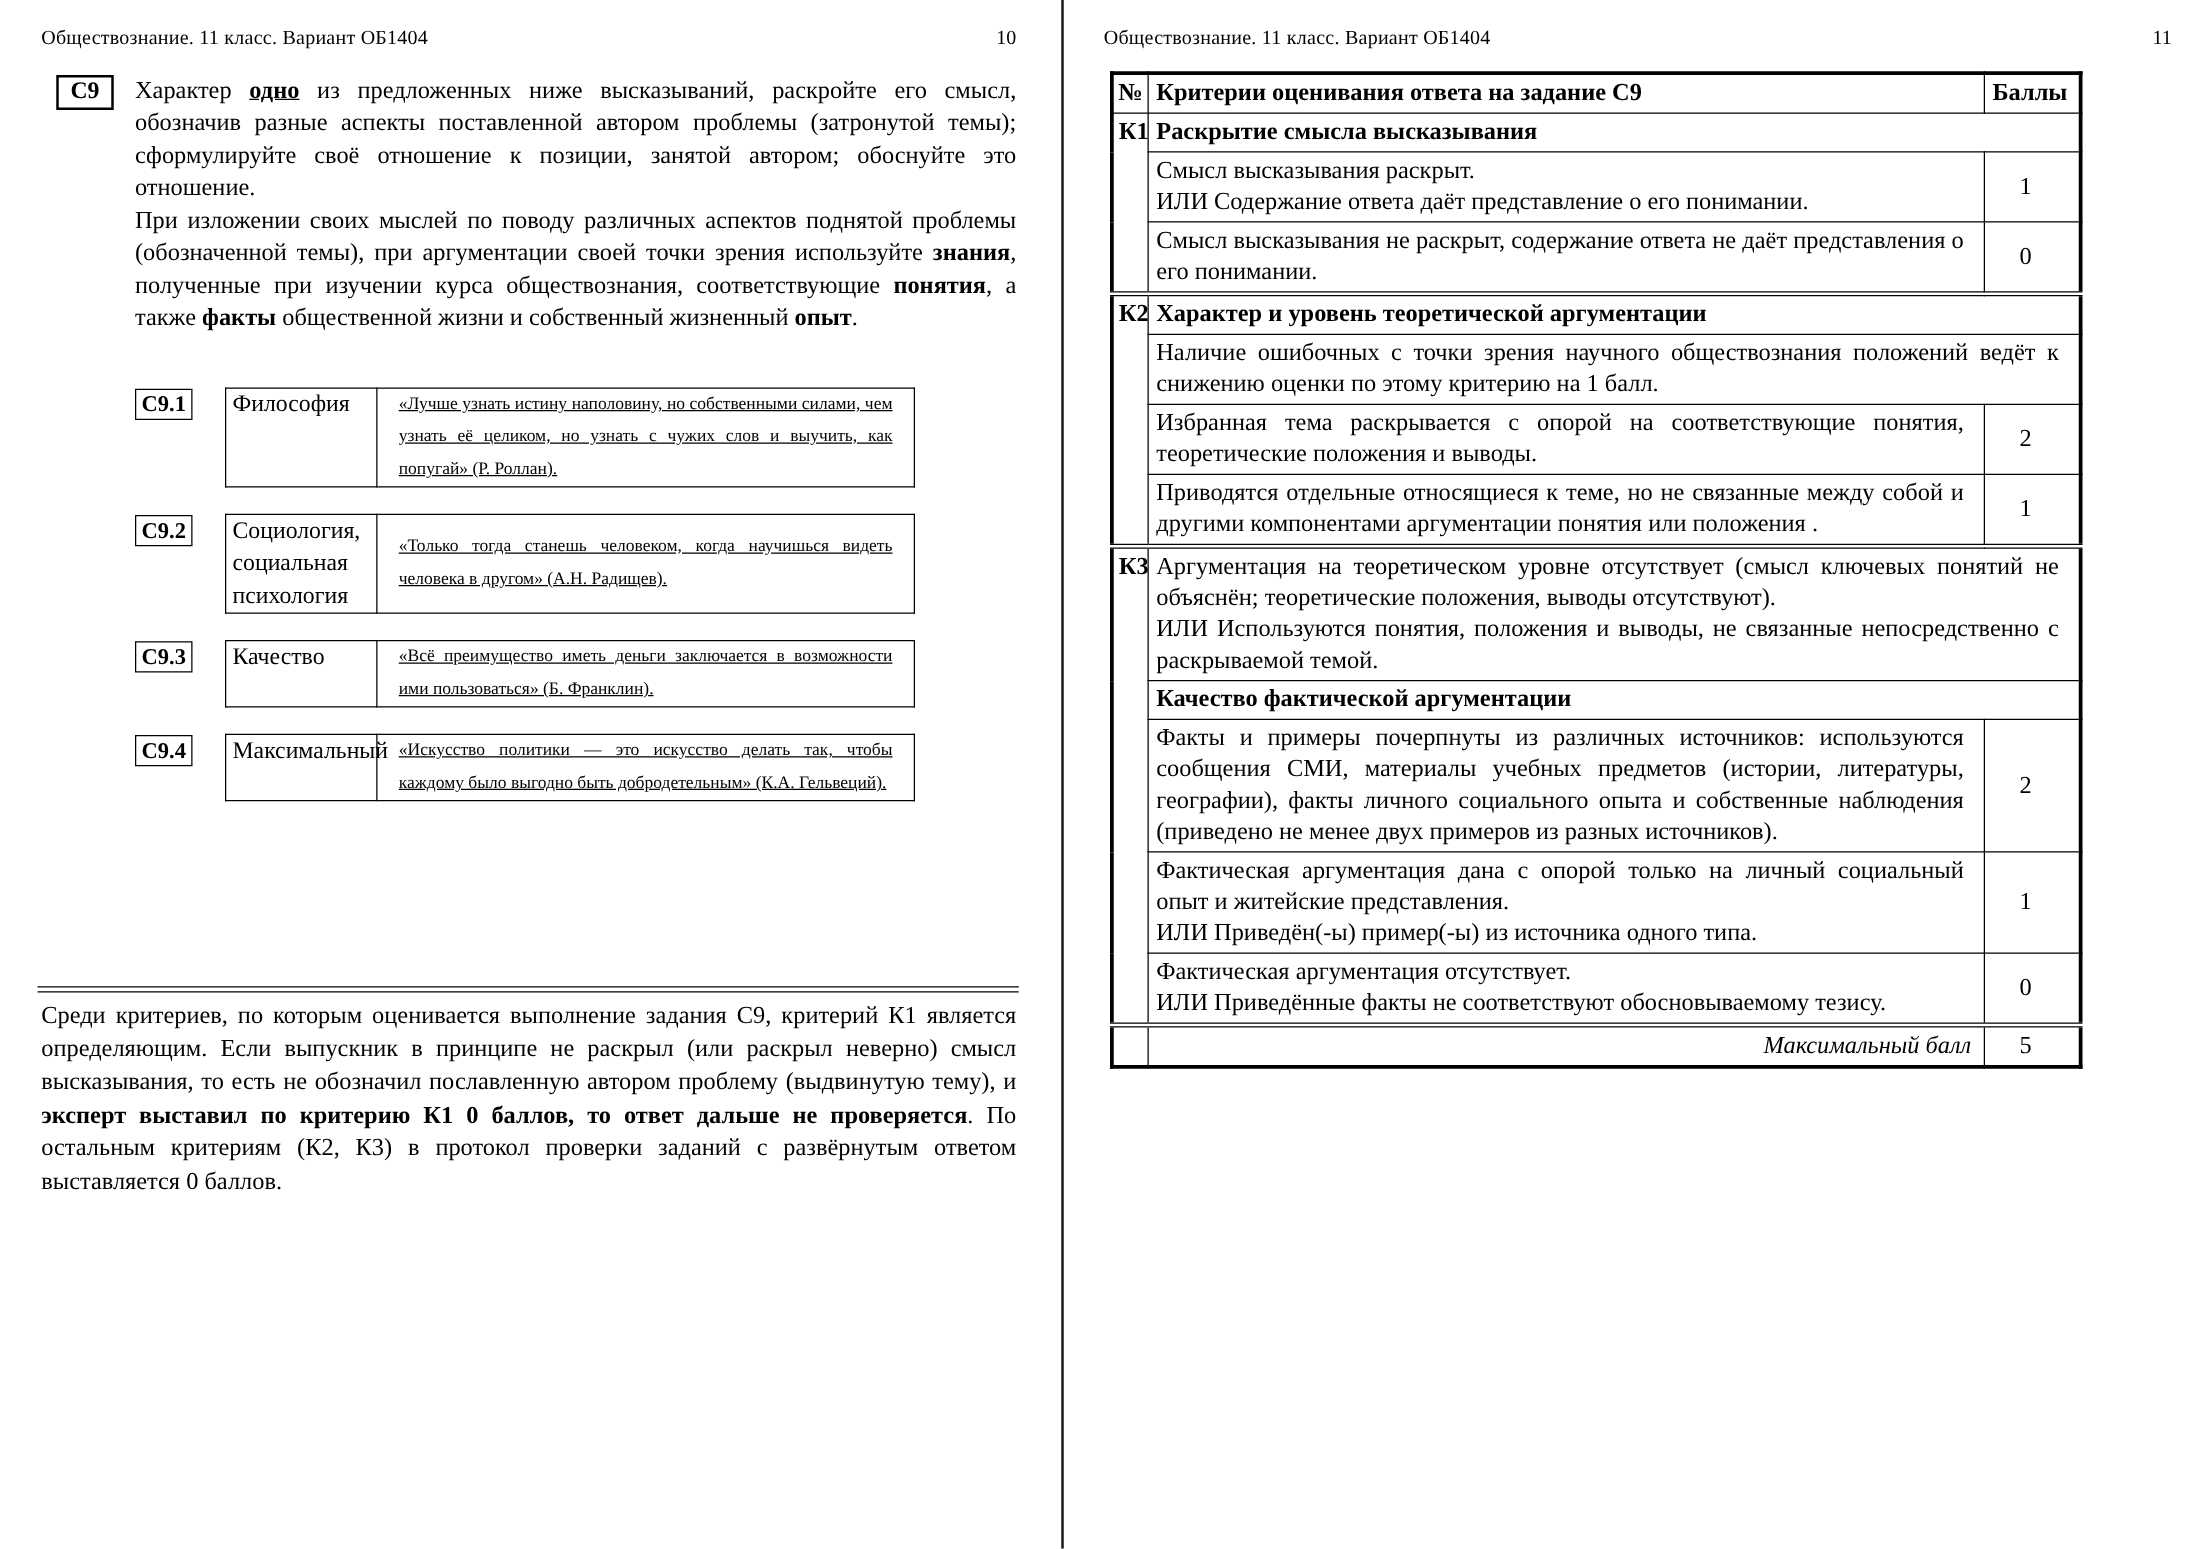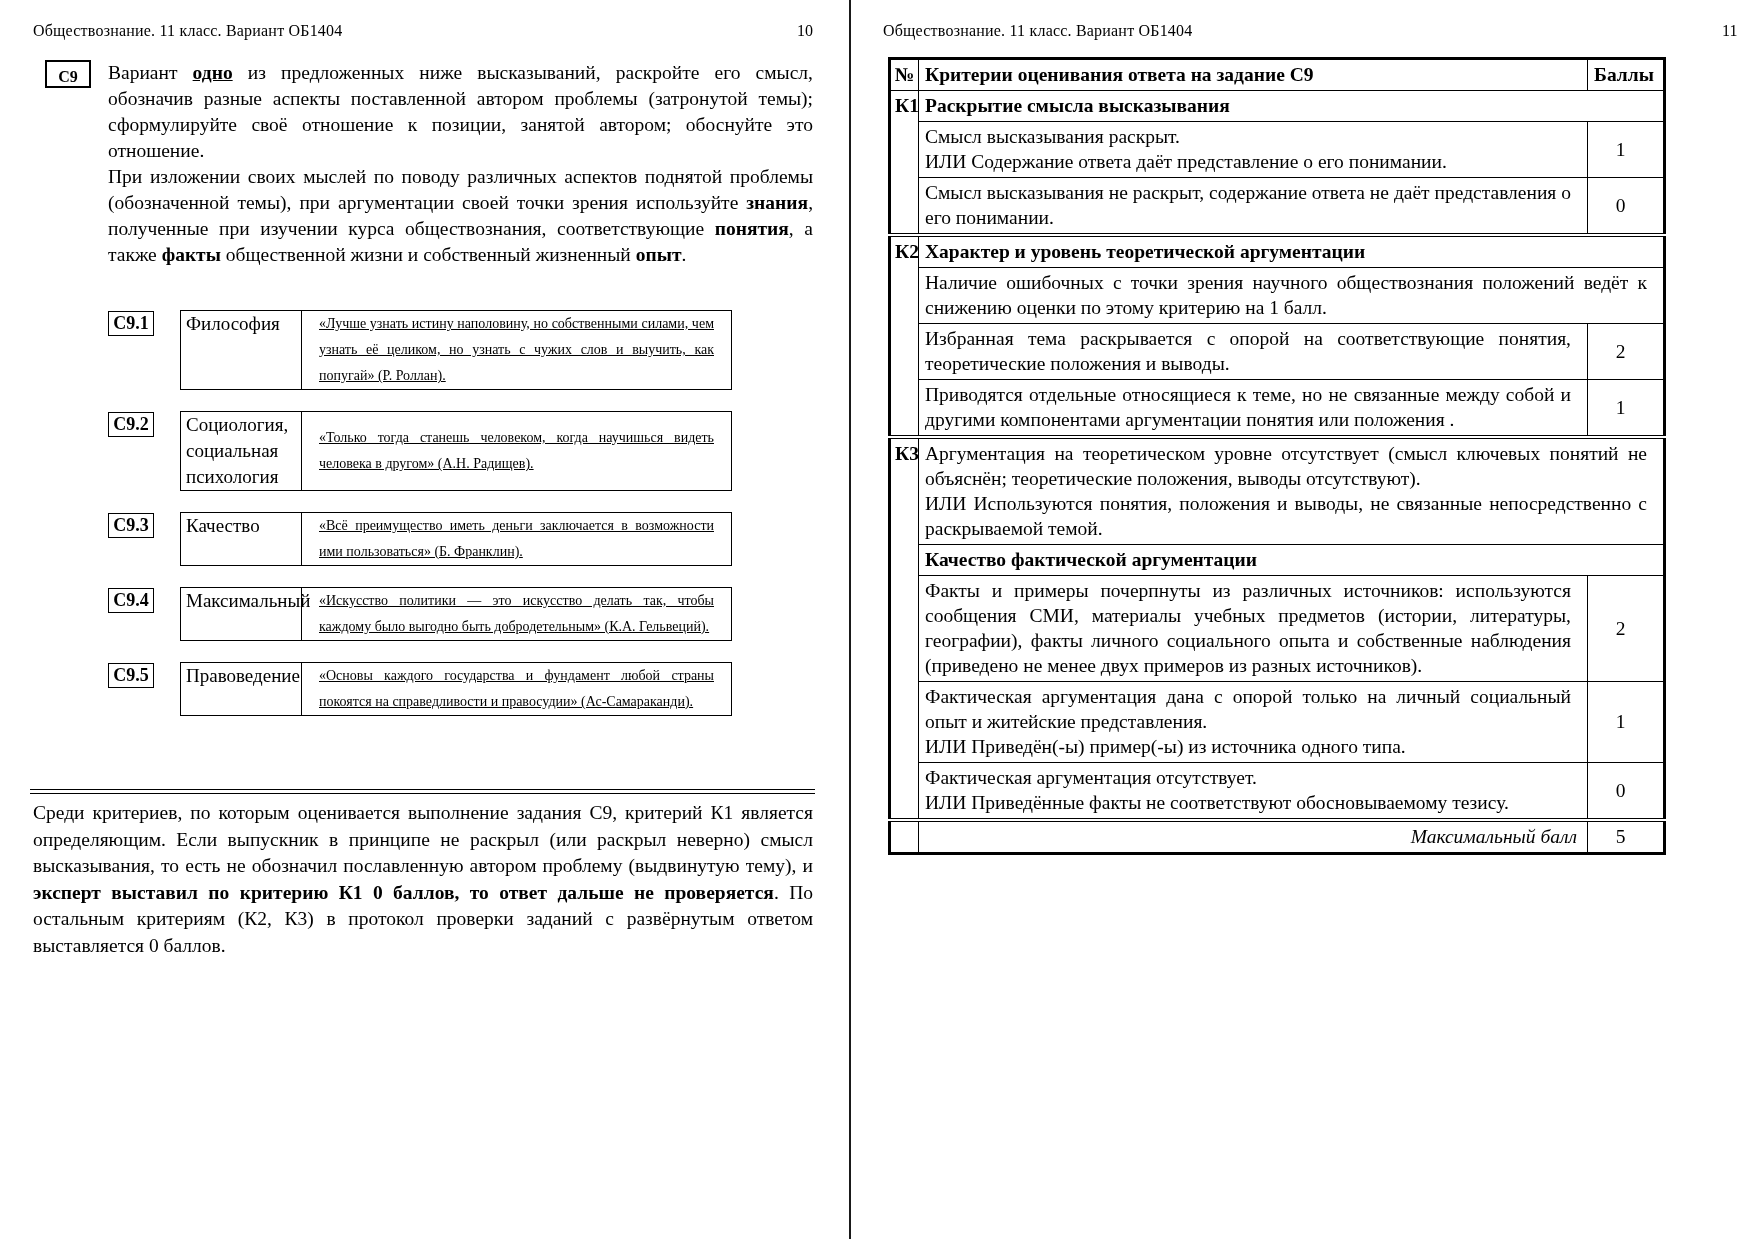--- a/index.html
+++ b/index.html
@@ -14,22 +14,22 @@
 
   .running-head{position:absolute;top:22px;font-size:16px;letter-spacing:0.2px;}
   .page-num{position:absolute;top:22px;font-size:16px;}
 
   
   .page-divider{position:absolute;left:849px;top:0;width:2px;height:1239px;background:#1a1a1a;}
 
   
   .task-block{position:absolute;left:45px;top:60px;width:768px;display:flex;align-items:flex-start;}
   .task-code-box{
-    border:2px solid #000;min-width:42px;height:24px;display:flex;align-items:flex-end;justify-content:center;
-    font-weight:bold;font-size:16px;flex:0 0 auto;
+    border:2px solid #000;min-width:42px;height:24px;display:flex;align-items:flex-start;justify-content:center;
+    font-weight:bold;font-size:19px;flex:0 0 auto;
   }
   .intro{margin-left:17px;width:706px;font-size:19.5px;line-height:26px;text-align:justify;}
   .intro p{margin:0;}
 
   .topics{position:absolute;left:108px;top:310px;width:624px;}
   .topic-block{display:flex;align-items:flex-start;margin-bottom:21px;gap:17px;}
   .topic-code-box{
     border:1.5px solid #000;min-width:44px;height:23px;display:flex;align-items:center;justify-content:center;
     font-weight:bold;font-size:18px;margin-top:1px;flex:0 0 auto;
   }
@@ -75,21 +75,21 @@
 
 <div>
   <div class="running-head" style="left:33px">Обществознание. 11 класс. Вариант ОБ1404</div>
   <div class="page-num" style="left:797px">10</div>
 
   <div class="task-block">
     <div class="task-code-box">
       <span>С9</span>
     </div>
     <div class="intro">
-      <p><span>Вариант </span><span class="b u">одно</span><span> из предложенных ниже высказываний, раскройте его смысл, обозначив разные аспекты поставленной автором проблемы (затронутой темы); сформулируйте своё отношение к позиции, занятой автором; обоснуйте это отношение.</span></p>
+      <p><span>Характер </span><span class="b u">одно</span><span> из предложенных ниже высказываний, раскройте его смысл, обозначив разные аспекты поставленной автором проблемы (затронутой темы); сформулируйте своё отношение к позиции, занятой автором; обоснуйте это отношение.</span></p>
       <p><span>При изложении своих мыслей по поводу различных аспектов поднятой проблемы (обозначенной темы), при аргументации своей точки зрения используйте </span><span class="b">знания</span><span>, полученные при изучении курса обществознания, соответствующие </span><span class="b">понятия</span><span>, а также </span><span class="b">факты</span><span> общественной жизни и собственный жизненный </span><span class="b">опыт</span><span>.</span></p>
     </div>
   </div>
 
   <div class="topics">
 
     <div class="topic-block">
       <div class="topic-code-box">
           <span>С9.1</span>
         </div>
@@ -138,33 +138,20 @@
       <table class="topic-table">
           <tbody>
             <tr>
         <td class="subj">Максимальный</td>
         <td class="quote">«Искусство политики — это искусство делать так, чтобы каждому было выгодно быть добродетельным» (К.А. Гельвеций).</td>
       </tr>
           </tbody>
         </table>
     </div>
 
-    <div class="topic-block">
-      <div class="topic-code-box">
-          <span>С9.5</span>
-        </div>
-      <table class="topic-table">
-          <tbody>
-            <tr>
-        <td class="subj">Правоведение</td>
-        <td class="quote">«Основы каждого государства и фундамент любой страны покоятся на справедливости и правосудии» (Ас-Самараканди).</td>
-      </tr>
-          </tbody>
-        </table>
-    </div>
 
   </div>
 
   <div class="section-divider"></div>
 
   <div class="closing"><span>Среди критериев, по которым оценивается выполнение задания С9, критерий К1 является определяющим. Если выпускник в принципе не раскрыл (или раскрыл неверно) смысл высказывания, то есть не обозначил пославленную автором проблему (выдвинутую тему), и </span><span class="b">эксперт выставил по критерию К1 0 баллов, то ответ дальше не проверяется</span><span>. По остальным критериям (К2, К3) в протокол проверки заданий с развёрнутым ответом выставляется 0 баллов.</span></div>
 </div>
 
 <div class="page-divider"></div>
 

